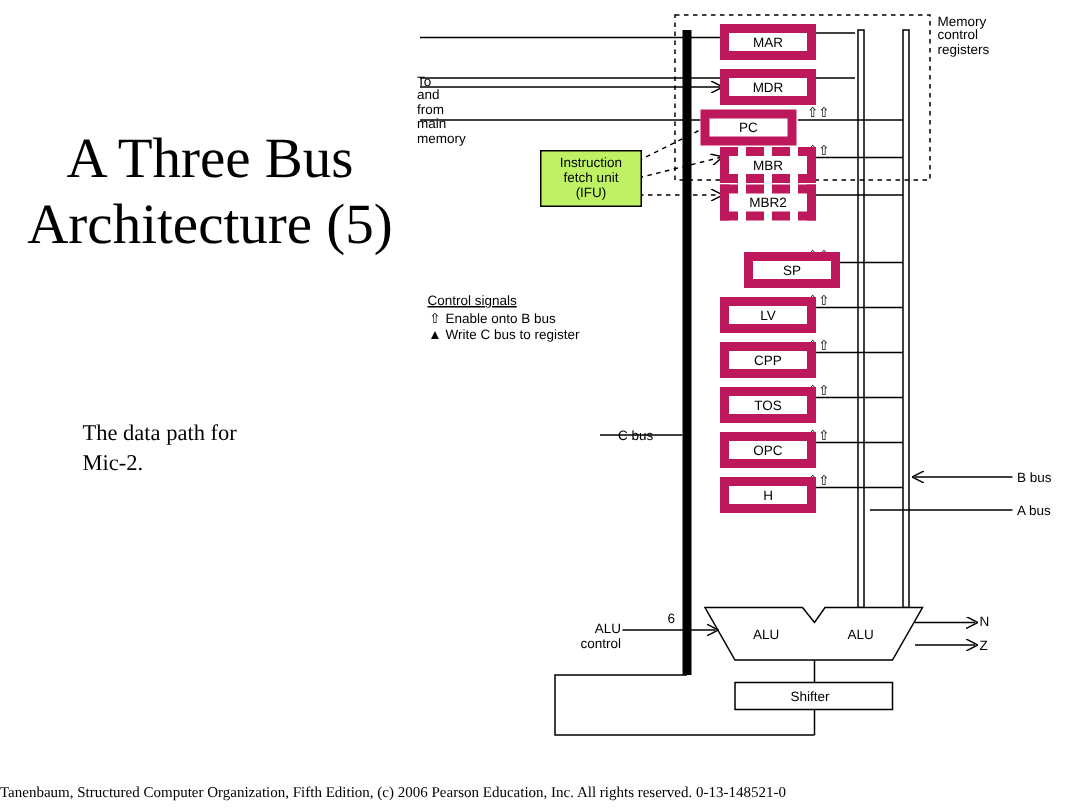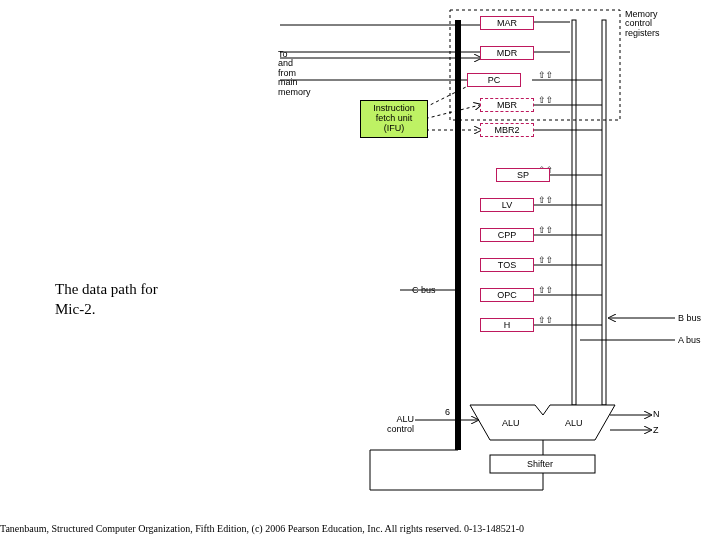--- a/index.html
+++ b/index.html
@@ -3,30 +3,31 @@
 <meta charset="utf-8">
 <style>
   html,body{margin:0;padding:0;width:720px;height:540px;background:#fff;font-family:"Times New Roman",serif;color:#000;overflow:hidden}
   .page{position:relative;width:720px;height:540px}
   .title{position:absolute;left:10px;top:85px;font-size:38px;line-height:1.15;text-align:center;width:260px}
   .subtitle{position:absolute;left:55px;top:280px;font-size:15px;line-height:1.3}
   .footer{position:absolute;left:0;right:0;bottom:6px;text-align:left;font-size:10px;font-family:"Times New Roman",serif}
   
   .diagram{position:absolute;left:280px;top:0;width:440px;height:500px;font-family:Arial,Helvetica,sans-serif;font-size:9px;color:#000}
   .lbl{position:absolute;white-space:nowrap}
-  .box{position:absolute;border:1px solid #be185d;background:#fff;padding:1px 6px;font-size:9px;text-align:center;min-width:40px}
+  .box{position:absolute;border:6px solid #be185d;background:#fff;padding:1px 6px;font-size:9px;text-align:center;min-width:40px}
   .ifu{position:absolute;border:1px solid #000;background:#bef264;padding:3px 4px;text-align:center;font-size:9px;line-height:1.1}
   .legend{position:absolute;left:5px;top:195px;width:130px;font-size:9px;line-height:1.3}
   .legend .arr{display:inline-block;width:10px;text-align:center;margin-right:2px}
   svg{position:absolute;left:0;top:0}
 </style>
 </head>
 <body>
 <div class="page">
 
+<div class="title">A Three Bus Architecture (5)</div>
 <div class="subtitle">
   <span>The data path for</span><br>
   <span>Mic-2.</span>
 </div>
 
 <div class="diagram">
 
   <svg width="440" height="500">
     <defs>
       <marker id="oah" markerWidth="8" markerHeight="8" refX="6" refY="4" orient="auto">
@@ -147,18 +148,23 @@
   <div class="lbl" style="left:398px;top:335px">A bus</div>
 
   <div class="lbl" style="left:222px;top:418px">ALU</div>
   <div class="lbl" style="left:285px;top:418px">ALU</div>
   <div class="lbl" style="left:100px;top:414px;white-space:pre;text-align:right;width:34px">ALU
 control</div>
   <div class="lbl" style="left:373px;top:409px">N</div>
   <div class="lbl" style="left:373px;top:425px">Z</div>
   <div class="lbl" style="left:247px;top:459px">Shifter</div>
 
+  <div class="legend">
+    <div style="text-decoration:underline">Control signals</div>
+    <div><span class="arr">⇧</span><span>Enable onto B bus</span></div>
+    <div><span class="arr">▲</span><span>Write C bus to register</span></div>
+  </div>
 
 </div>
 
 <div class="footer">Tanenbaum, Structured Computer Organization, Fifth Edition, (c) 2006 Pearson Education, Inc. All rights reserved. 0-13-148521-0</div>
 
 </div>
 
 </body></html>

